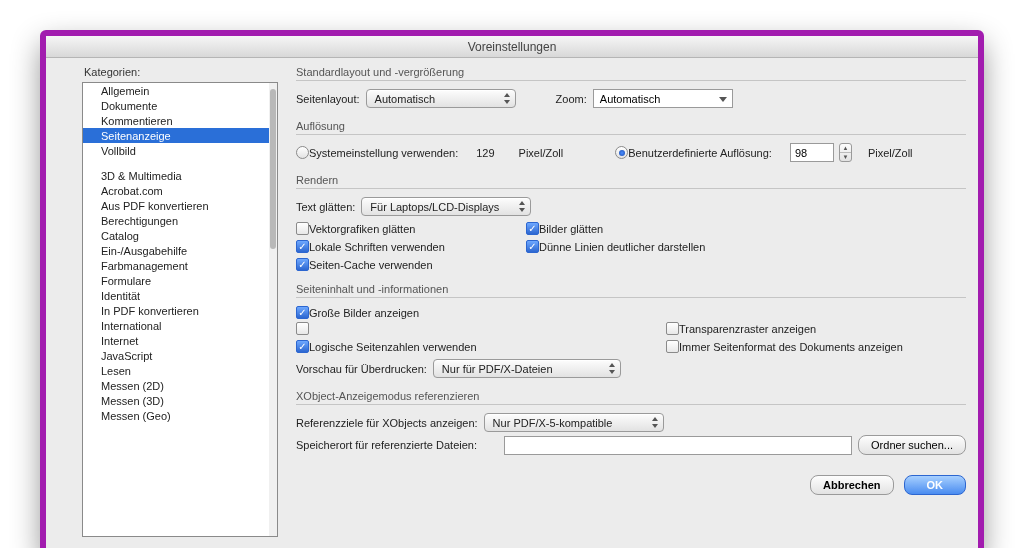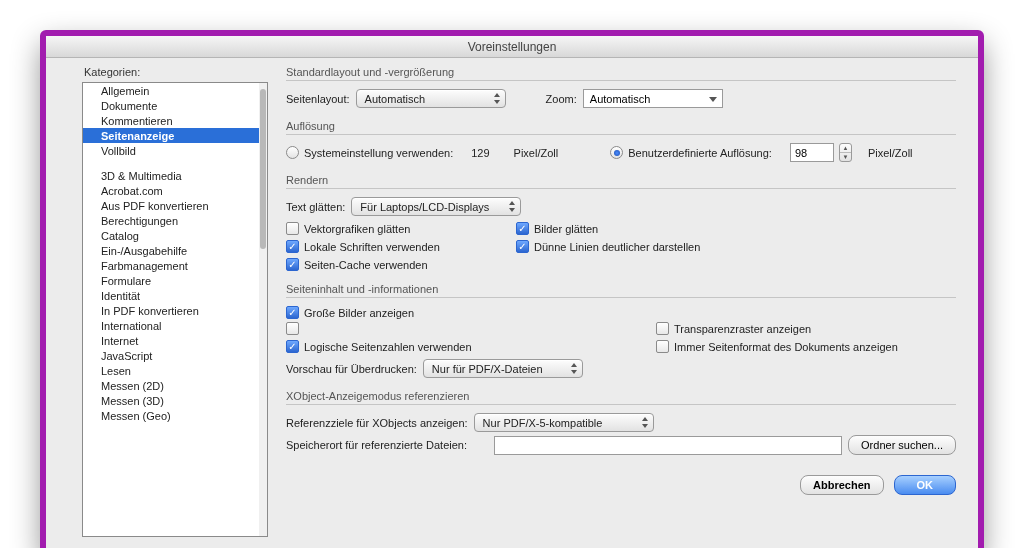--- a/index.html
+++ b/index.html
@@ -37,31 +37,31 @@
   position: relative;
 }
 .list { position: absolute; inset: 0 8px 0 0; overflow: hidden; }
 .list .item {
   padding: 1.5px 0 1.5px 18px;
   font-size: 11px;
   color: #222;
   white-space: nowrap;
   cursor: default;
 }
-.list .item.selected { background: #2a6fd8; color: #fff; font-weight: bold; }
+.list .item.selected { background: #2a6fd8; color: #fff; }
 .list .sep { height: 10px; }
 .scroll-track {
   position: absolute; right: 0; top: 0; bottom: 0; width: 8px;
   background: #f0f0f0;
 }
 .scroll-thumb {
   position: absolute; left: 1px; right: 1px; top: 6px; height: 160px;
   background: #b8b8b8; border-radius: 3px;
 }
-.right { flex: 1; padding: 8px 22px 12px 10px; }
+.right { flex: 1; padding: 8px 12px 12px 10px; }
 .group-h {
   font-size: 11px; color: #555;
   border-bottom: 1px solid #c5c5c5;
   padding-bottom: 2px; margin-bottom: 8px;
 }
 .row { display: flex; align-items: center; gap: 6px; margin: 3px 0; flex-wrap: wrap; }
 .lbl { color: #222; }
 .group { margin-bottom: 12px; }
 .select {
   display: inline-flex; align-items: center; gap: 6px;
@@ -86,21 +86,21 @@
   height: 19px; padding: 0 18px 0 6px;
   background: #fff; border: 1px solid #9a9a9a;
   font-size: 11px; position: relative;
 }
 .dropdown::after {
   content: ""; position: absolute; right: 5px; top: 7px;
   width: 0; height: 0; border-left: 4px solid transparent;
   border-right: 4px solid transparent; border-top: 5px solid #555;
 }
 .radio, .check {
-  display: inline-flex; align-items: center; gap: 5px;
+  display: inline-flex; align-items: center; 
 }
 .radio-dot {
   width: 13px; height: 13px; border-radius: 50%;
   border: 1px solid #8a8a8a; background: linear-gradient(#fff,#e3e3e3);
   display: inline-flex; align-items: center; justify-content: center;
 }
 .radio-dot.on::after {
   content: ""; width: 6px; height: 6px; border-radius: 50%;
   background: radial-gradient(#4a8cff,#1b4db0);
 }
@@ -275,21 +275,21 @@
               <span class="check-box on"></span>
               <span class="lbl">Logische Seitenzahlen verwenden</span>
             </span>
           <span class="check">
               <span class="check-box"></span>
               <span class="lbl">Immer Seitenformat des Dokuments anzeigen</span>
             </span>
         </div>
         <div class="row" style="margin-top:6px">
           <span class="lbl">Vorschau für Überdrucken:</span>
-          <span class="select" style="width:160px">
+          <span class="select" style="width:188px">
               <span>Nur für PDF/X-Dateien</span>
             </span>
         </div>
       </div>
 
       <div class="group">
         <div class="group-h">XObject-Anzeigemodus referenzieren</div>
         <div class="row">
           <span class="lbl">Referenzziele für XObjects anzeigen:</span>
           <span class="select" style="width:180px">

